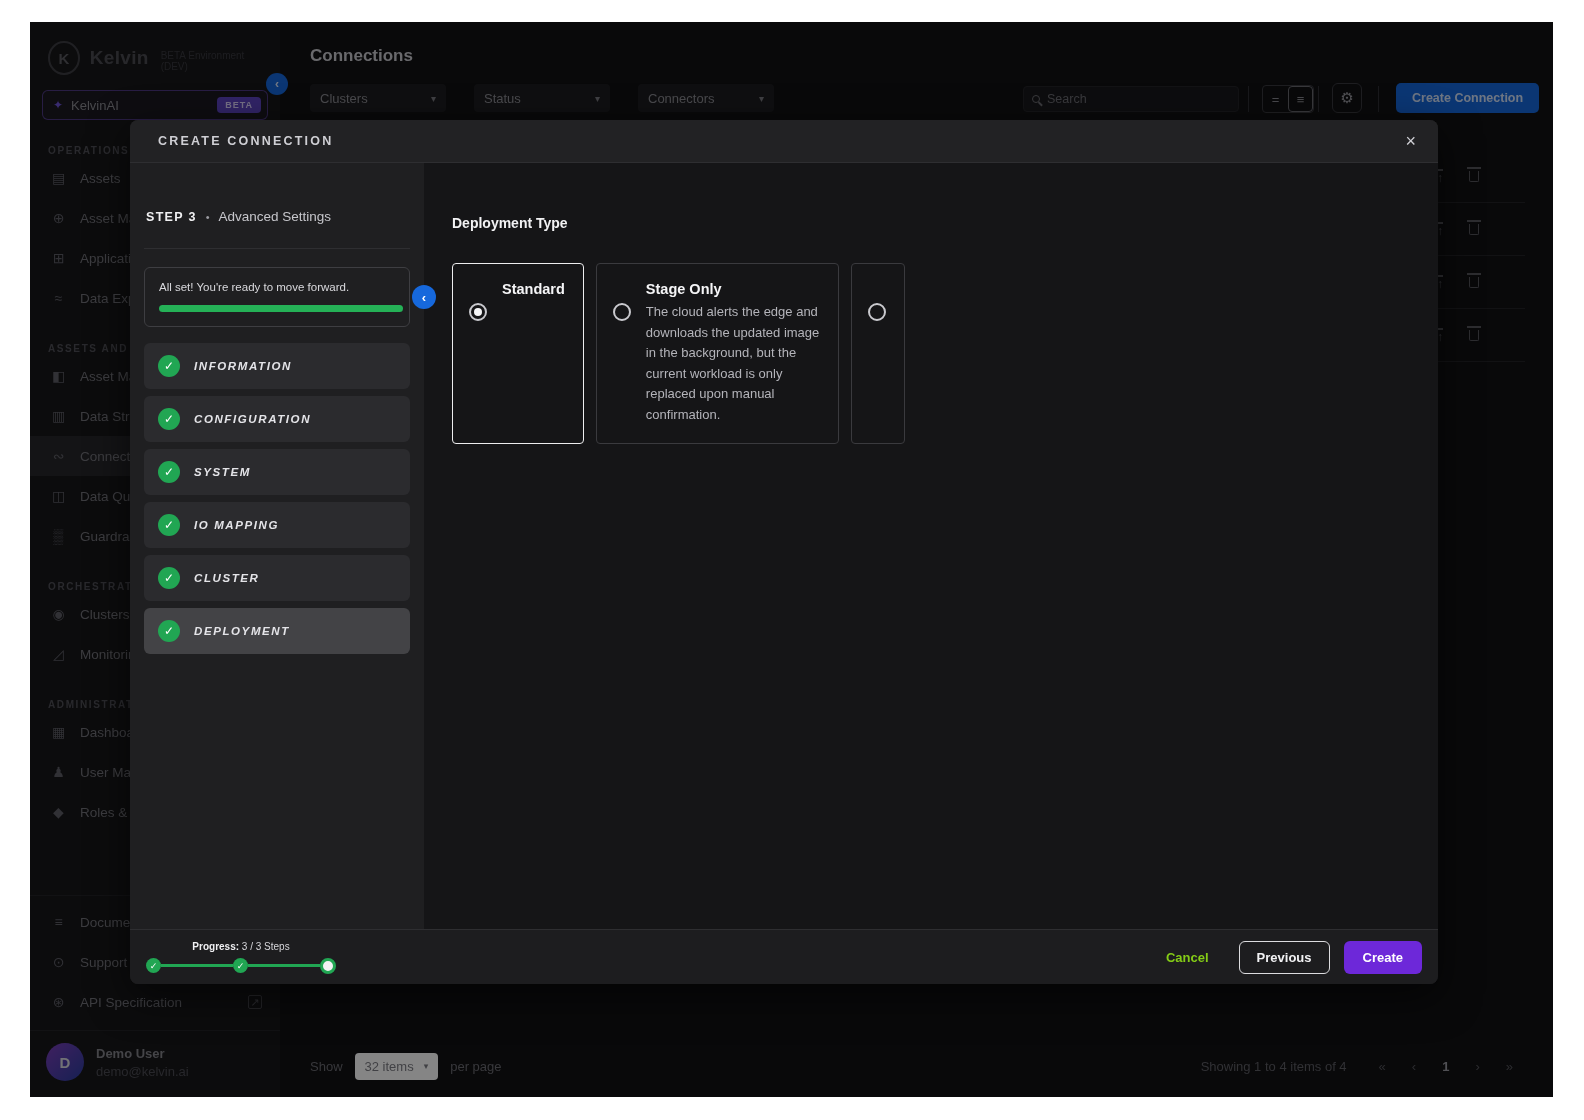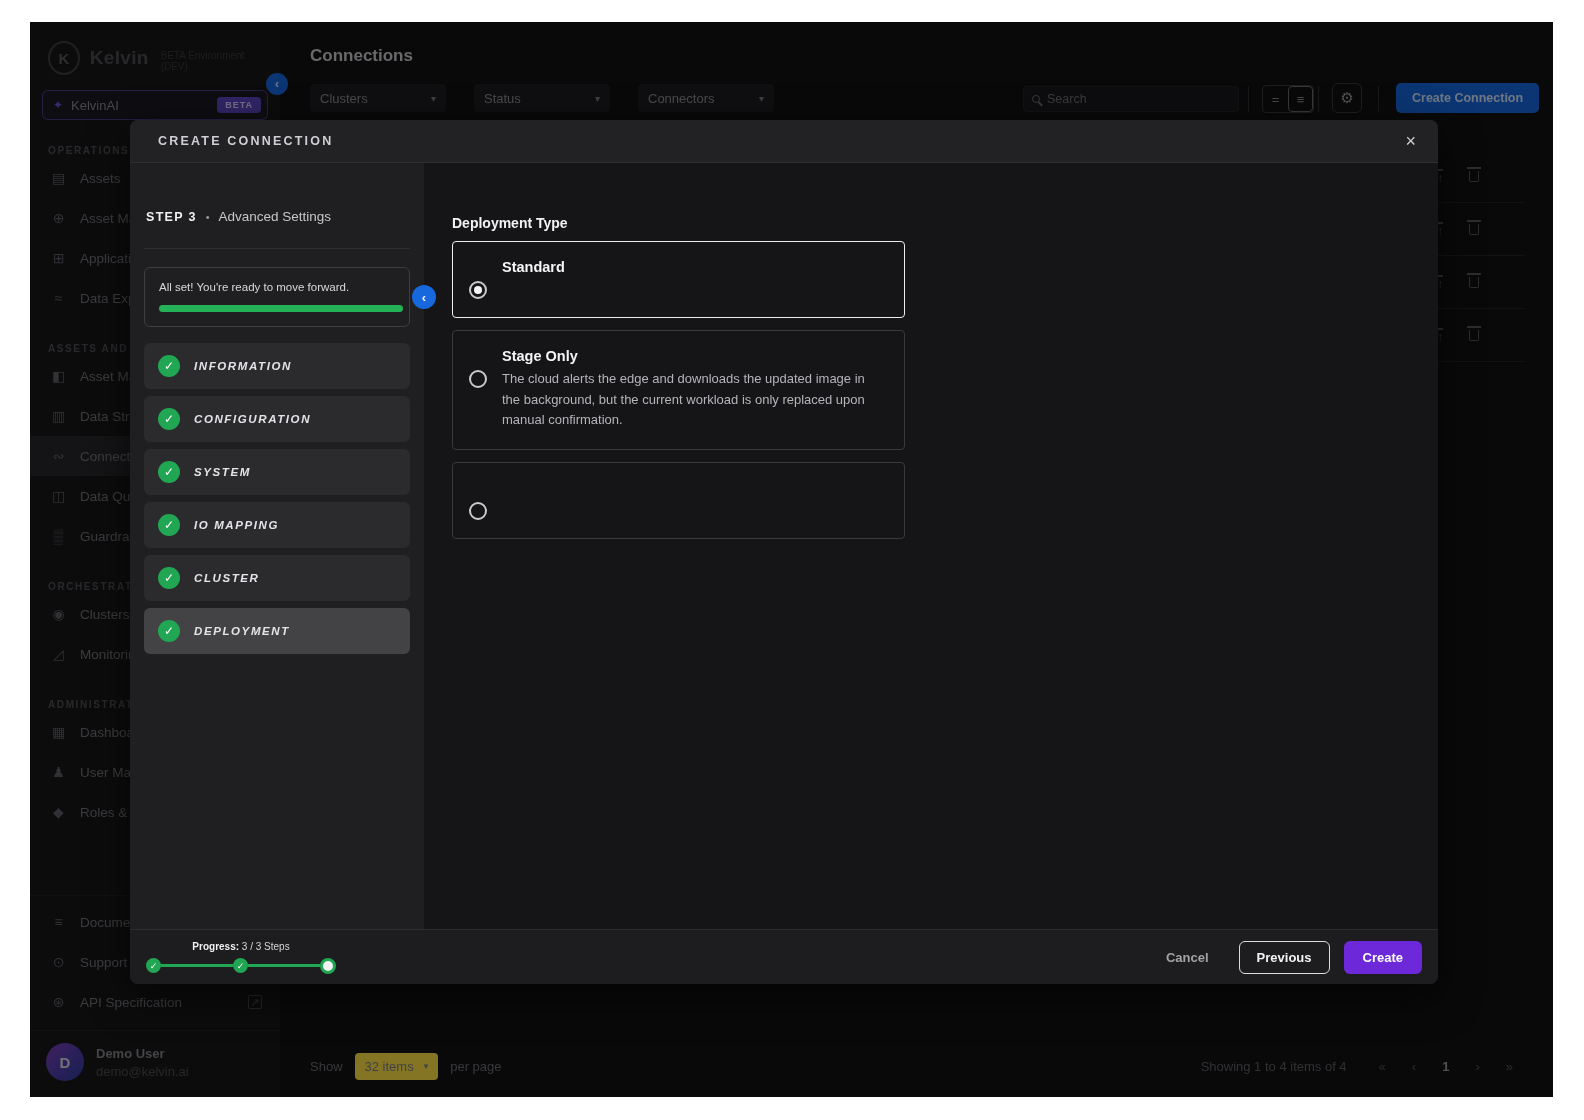--- a/index.html
+++ b/index.html
@@ -54,21 +54,21 @@
 
   
   .mini-table { position:absolute; top:128px; right:28px; width:88px; }
   .mini-row { height:53px; border-bottom:1px solid #232327; display:flex; align-items:center; justify-content:flex-start; gap:26px; }
   .up-ic { color:#56565d; font-size:12px; line-height:1; border-top:2px solid #56565d; padding-top:1px; }
   .trash-ic { position:relative; width:10px; height:11px; border:1.5px solid #56565d; border-top:none; border-radius:0 0 2px 2px; }
   .trash-ic::before { content:""; position:absolute; top:-4px; left:-3px; right:-3px; height:2px; background:#56565d; }
 
   
   .bottom-bar { position:absolute; left:0; right:0; bottom:0; height:62px; display:flex; align-items:center; padding:0 40px 0 30px; color:#6b6b72; font-size:13px; }
-  .ps-select { background:#fde047; border-radius:4px; height:27px; display:flex; align-items:center; gap:10px; padding:0 10px; margin:0 12px; color:#7d7d84; }
+  .ps-select { background:#ffffff; border-radius:4px; height:27px; display:flex; align-items:center; gap:10px; padding:0 10px; margin:0 12px; color:#7d7d84; }
   .ps-select .arrow { font-size:9px; }
   .pag { margin-left:auto; display:flex; align-items:center; gap:26px; color:#54545b; font-size:13px; }
   .pag .summary { color:#5e5e65; margin-right:6px; }
   .pag .pg-cur { color:#9a9aa1; font-weight:bold; }
 
   
   .backdrop { position:absolute; inset:0; background:rgba(0,0,0,.48); z-index:5; }
   .modal { position:absolute; left:100px; top:98px; width:1308px; height:864px; background:#1d1d1f; border-radius:8px; z-index:10; display:flex; flex-direction:column; box-shadow:0 12px 40px rgba(0,0,0,.6); }
   .m-header { height:43px; display:flex; align-items:center; padding:0 22px 0 28px; border-bottom:1px solid #2e2e31; background:#222224; border-radius:8px 8px 0 0; }
   .m-title { color:#cfcfd4; font-size:12.5px; font-weight:bold; letter-spacing:2.2px; }
@@ -83,37 +83,37 @@
   .info-box .msg { color:#d9d9dd; font-size:11.5px; }
   .info-bar { margin-top:12px; height:7px; border-radius:4px; background:#25b157; }
   .steps-list { margin-top:16px; display:flex; flex-direction:column; gap:7px; }
   .step-row { height:46px; border-radius:6px; background:#2b2b2e; display:flex; align-items:center; gap:14px; padding-left:14px; }
   .step-row.active { background:#434346; }
   .step-check { width:22px; height:22px; border-radius:50%; background:#21a653; color:#fff; font-size:12px; display:flex; align-items:center; justify-content:center; flex:none; }
   .step-label { color:#e4e4e8; font-size:11.5px; font-weight:bold; letter-spacing:1.6px;font-style:italic; }
   .panel-collapse { position:absolute; left:282px; top:122px; width:24px; height:24px; border-radius:50%; background:#1668dc; color:#fff; font-size:13px; font-weight:bold; display:flex; align-items:center; justify-content:center; z-index:3; }
   .m-right { flex:1; background:#151517; padding:52px 0 0 28px; }
   .dt-heading { color:#f2f2f4; font-size:14px; font-weight:bold; }
-  .opt-list { margin-top:10px; display:flex; flex-direction:column; gap:12px; width:453px; }
+  .opt-list { margin-top:32px; display:flex; flex-direction:row; gap:12px; width:453px; }
   .opt-card { border:1px solid #3a3a3e; border-radius:4px; padding:17px 18px 18px 16px; display:flex; gap:15px; }
   .opt-card.selected { border:1.5px solid #ededef; }
   .radio { width:18px; height:18px; border:2px solid #c9c9ce; border-radius:50%; flex:none; margin-top:22px; position:relative; }
   .radio.checked::after { content:""; position:absolute; left:3px; top:3px; width:8px; height:8px; border-radius:50%; background:#f5f5f7; }
   .opt-title { color:#f5f5f7; font-size:14.5px; font-weight:bold; }
   .opt-desc { color:#b4b4ba; font-size:13px; line-height:1.58; margin-top:5px; max-width:462px; }
   .m-footer { height:55px; border-top:1px solid #2e2e31; background:#1d1d1f; border-radius:0 0 8px 8px; display:flex; align-items:center; padding:0 16px 0 16px; }
   .prog-block { display:flex; flex-direction:column; gap:6px; }
   .prog-text { font-size:10px; color:#d6d6da;text-align:center; }
   .prog-text b { color:#f0f0f2; }
   .prog-track { display:flex; align-items:center; }
   .p-node { width:15px; height:15px; border-radius:50%; background:#21a653; color:#fff; font-size:9px; display:flex; align-items:center; justify-content:center; flex:none; }
   .p-node.current { background:#f2f2f4; border:3px solid #21a653; width:16px; height:16px; }
   .p-line { width:72px; height:3px; background:#21a653; }
   .m-actions { margin-left:auto; display:flex; align-items:center; gap:14px; }
-  .btn-cancel { color:#a3a3a3; font-size:13px; font-weight:bold; padding:8px 16px; }
+  .btn-cancel { color:#84cc16; font-size:13px; font-weight:bold; padding:8px 16px; }
   .btn-previous { color:#f2f2f4; font-size:13px; font-weight:bold; border:1px solid #dcdcdf; border-radius:6px; padding:8px 17px; background:transparent; }
   .btn-create { color:#ffffff; font-size:13px; font-weight:bold; border-radius:6px; padding:9px 19px; background:#6d28d9; }
 </style>
 </head>
 <body>
 
 <div class="app">
 
   <div class="sidebar">
     <div class="brand-row">

